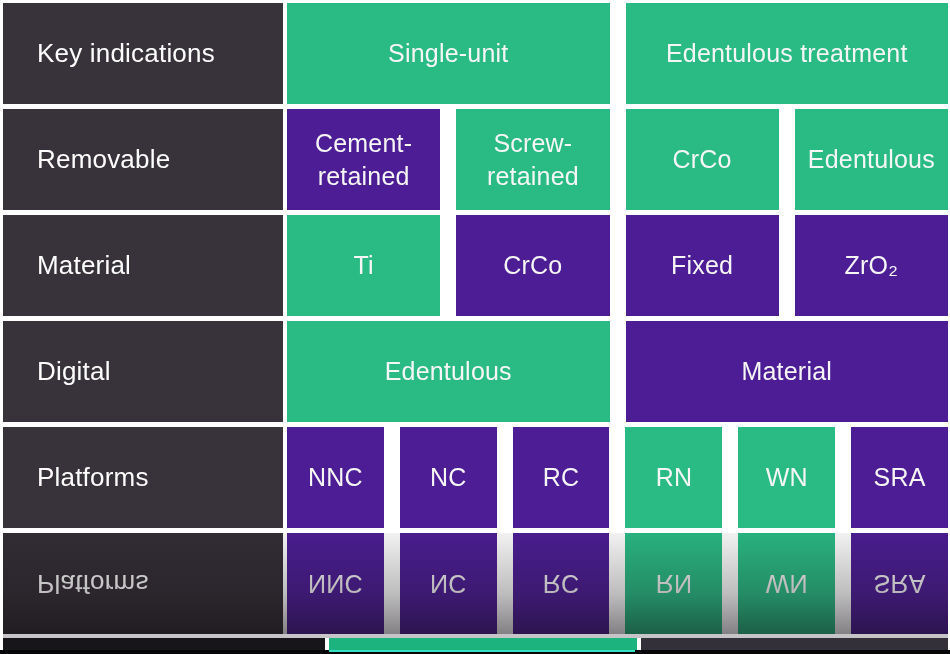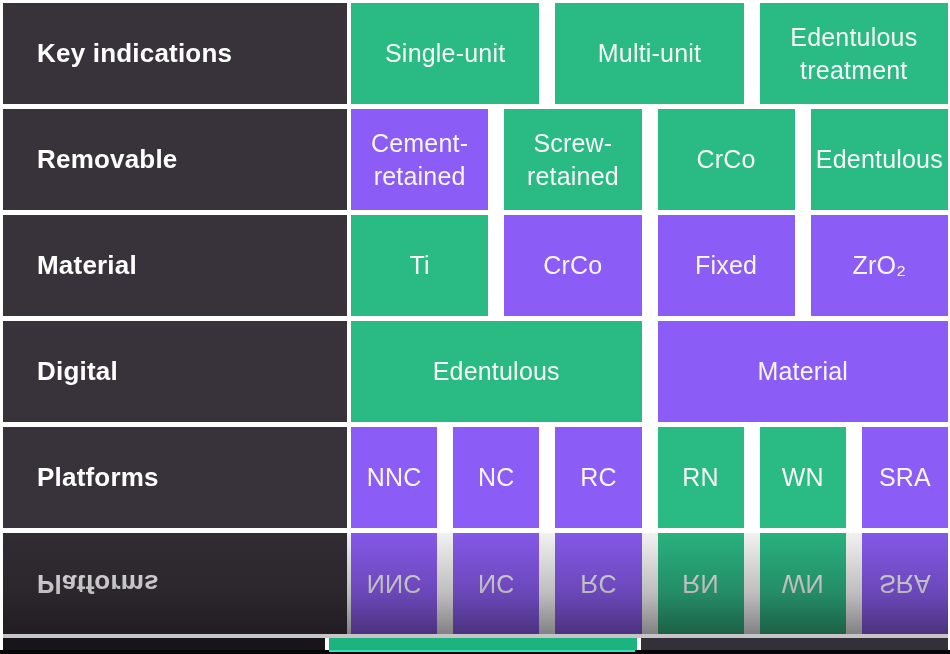--- a/index.html
+++ b/index.html
@@ -22,29 +22,29 @@
     width: 945px;
   }
   .row {
     display: flex;
     gap: 4px;
     height: 101px;
   }
   .row + .row { margin-top: 5px; }
   .label-cell {
     flex: none;
-    width: 344px;
+    width: 280px;
     box-sizing: border-box;
     background: #38333a;
     color: #ffffff;
     display: flex;
     align-items: center;
     padding-left: 34px;
     font-size: 26px;
-    font-weight: 700;
+    font-weight: 400;
     letter-spacing: 0.2px;
   }
   .cells {
     flex: 1;
     display: flex;
     gap: 16px;
     min-width: 0;
   }
   .cell {
     flex: 1;
@@ -54,21 +54,21 @@
     justify-content: center;
     text-align: center;
     color: #f7f6f7;
     font-size: 25px;
     line-height: 1.3;
     letter-spacing: 0.2px;
     padding: 0 6px;
     box-sizing: border-box;
   }
   .cell.green { background: #2abb85; }
-  .cell.dark  { background: #8b5cf6; }
+  .cell.dark  { background: #4c1d95; }
 
   
   .reflection {
     position: relative;
     margin-top: 5px;
   }
   .flip { transform: scaleY(-1); }
   .flip .row { height: 101px; }
   .r-gap {
     height: 4px;
@@ -129,23 +129,20 @@
 <div class="stage">
   <div class="content">
 
     <div class="row">
       <div class="label-cell">Key indications</div>
       <div class="cells">
         <div class="cell green">
             <span>Single-unit</span>
           </div>
         <div class="cell green">
-            <span>Multi-unit</span>
-          </div>
-        <div class="cell green">
             <span>Edentulous treatment</span>
           </div>
       </div>
     </div>
 
     <div class="row">
       <div class="label-cell">Removable</div>
       <div class="cells">
         <div class="cell dark">
             <span>Cement-retained</span>

